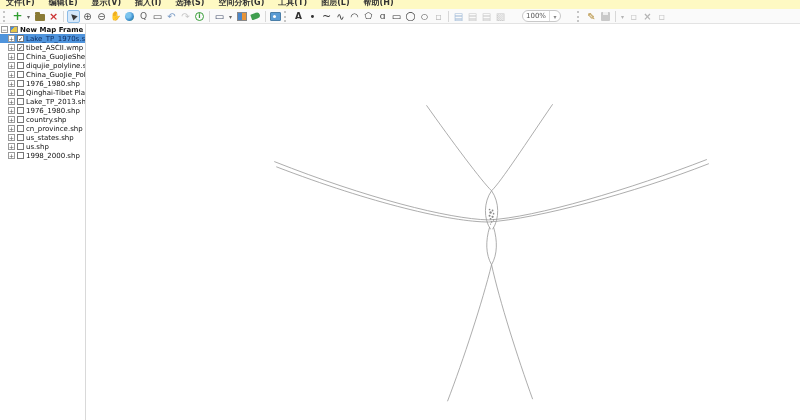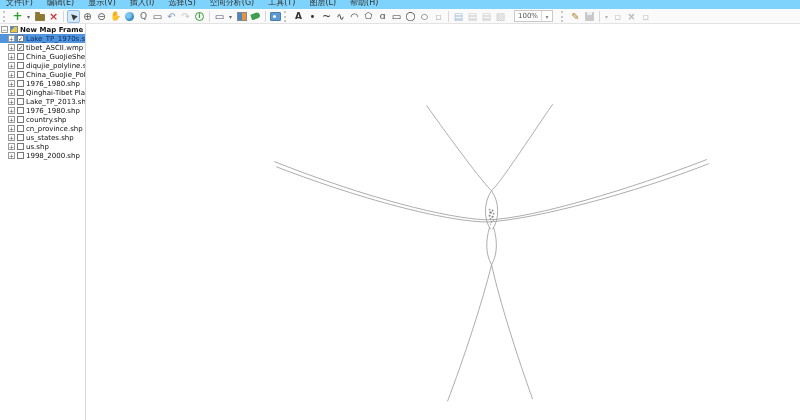--- a/index.html
+++ b/index.html
@@ -1,21 +1,21 @@
 <!DOCTYPE html>
 <html><head>
 <meta charset="utf-8">
 <style>
   * { margin:0; padding:0; box-sizing:border-box; }
   html,body { width:800px; height:420px; overflow:hidden; background:#fff;
     font-family:"DejaVu Sans","Liberation Sans",sans-serif; }
 
   
-  .menubar { height:9px; background:#7dd3fc; display:flex; align-items:flex-start;
-    padding-left:6px; gap:14px; overflow:hidden; }
+  .menubar { height:9px; background:#fef9c3; display:flex; align-items:flex-start;
+    padding-left:6px; gap:14px; overflow:hidden;font-weight:bold; }
   .menu-item { font-size:8px; line-height:10px; color:#333; margin-top:-2px; white-space:nowrap; }
 
   
   .toolbar { height:15px; background:#fafafa; border-bottom:1px solid #e3e3e3;
     display:flex; align-items:center; padding:0 2px; gap:1px; }
   .tbi { display:inline-flex; align-items:center; justify-content:center;
     width:13px; height:13px; font-size:10px; line-height:13px; color:#555;
     border:1px solid transparent; border-radius:2px; overflow:hidden; }
   .tbi.small { width:7px; font-size:6px; }
   .tbi.sel { background:#d6e8fa; border-color:#8cbce8; }
@@ -31,21 +31,21 @@
     color:#3a9e3a; font-size:7px; font-weight:bold; display:flex; align-items:center; justify-content:center; }
   .table-shape { width:10px; height:9px; background:linear-gradient(90deg,#4a86c8 0 50%,#e8953a 50% 100%);
     border:1px solid #888; }
   .tag-shape { width:9px; height:6px; background:#3f9e4f; border-radius:1px 3px 3px 1px; transform:rotate(-20deg); }
   .image-shape { width:11px; height:9px; background:#5a9bd4; border:1px solid #4a7ea8; border-radius:1px; position:relative; }
   .image-shape::before { content:""; position:absolute; left:2px; top:2px; width:3px; height:3px;
     border-radius:50%; background:#fdfdfd; }
   .save-shape { width:9px; height:9px; background:#c9c9c9; border-radius:1px; position:relative; }
   .save-shape::before { content:""; position:absolute; left:2px; top:0; width:5px; height:3px; background:#efefef; }
   .zoom-combo { display:flex; align-items:center; border:1px solid #c9c9c9; background:#fff;
-    height:12px; margin:0 6px; border-radius:0; }
+    height:12px; margin:0 14px; border-radius:6px; }
   .zoom-combo .val { font-size:7px; color:#555; padding:0 3px; }
   .zoom-combo .caret { width:11px; height:100%; border-left:1px solid #dcdcdc; font-size:6px;
     color:#888; display:flex; align-items:center; justify-content:center; }
 
   
   .main { display:flex; height:396px; }
   .toc { width:86px; border-right:1px solid #d9d9d9; background:#fff; padding-top:1px; overflow:hidden; }
   .toc-root { display:flex; align-items:center; gap:2px; height:9px; padding-left:1px; }
   .toc-root .lbl { font-size:7px; font-weight:bold; color:#111; white-space:nowrap; }
   .mapframe-icon { width:8px; height:7px; background:linear-gradient(135deg,#4a90d8 0 35%,#e8c84a 35% 100%);

